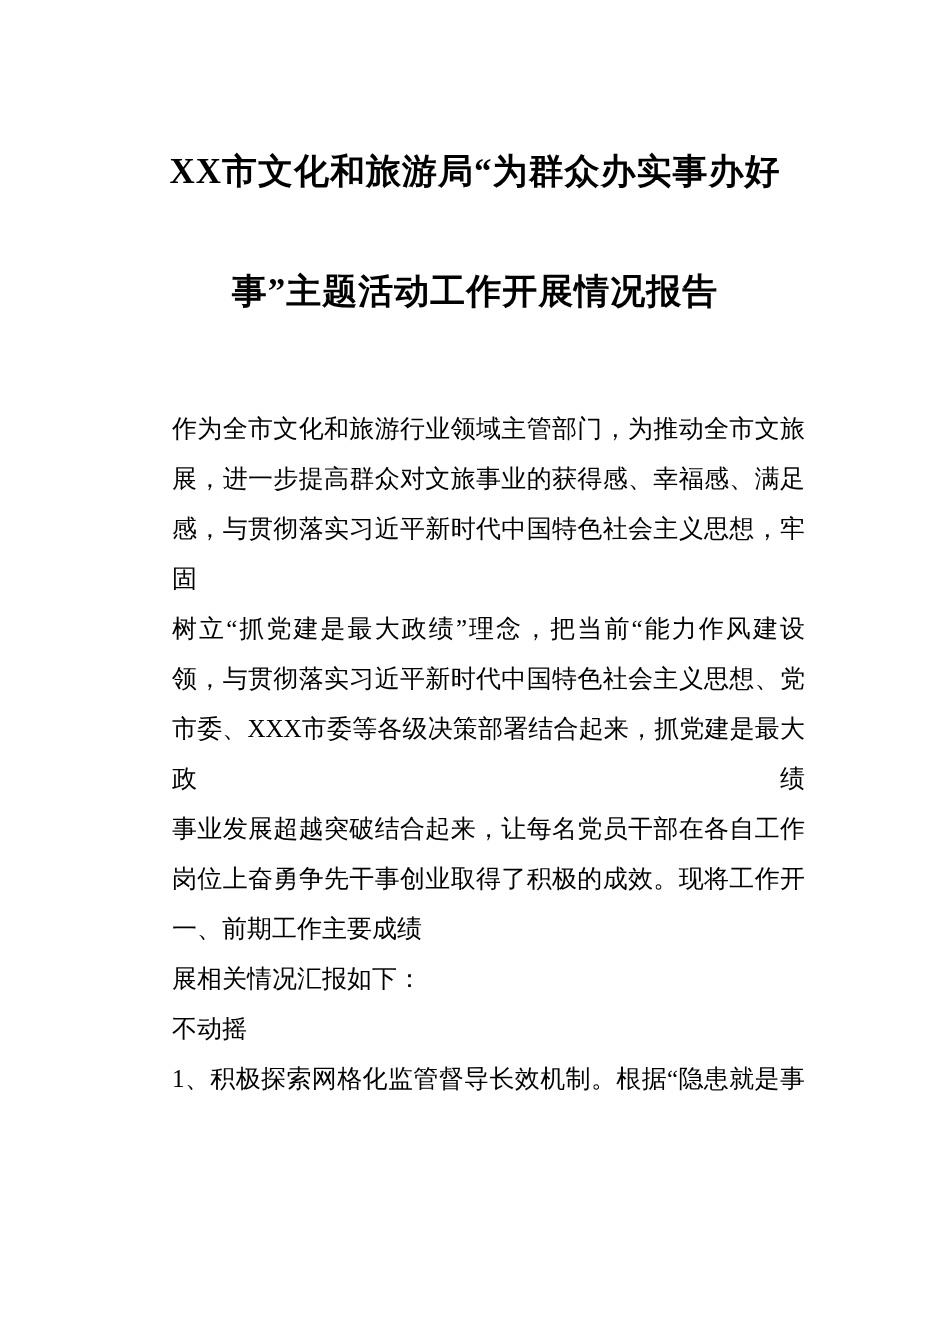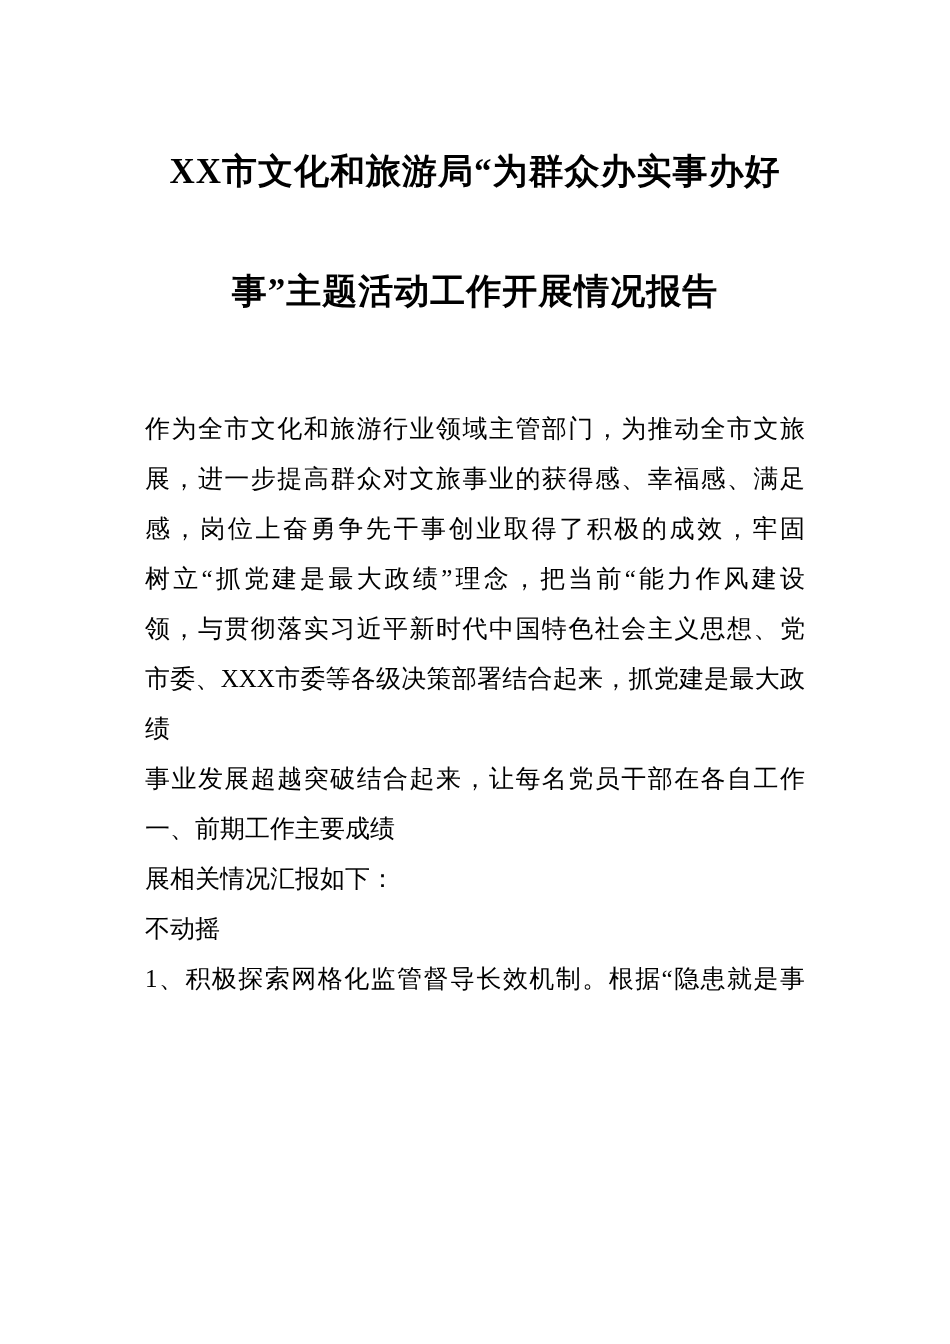--- a/index.html
+++ b/index.html
@@ -38,20 +38,21 @@
     left: 145px;
     width: 660px;
     font-size: 25px;
     line-height: 50px;
   }
 
   
   .line {
     text-align: justify;
     text-align-last: justify;
+    margin-left: 27px;
     -moz-text-align-last: justify;
   }
 
   
   .line.end-line {
     text-align-last: left;
     -moz-text-align-last: left;
   }
 </style>
 </head>
@@ -61,24 +62,25 @@
 
   <div class="doc-title">
     <div class="title-line">XX市文化和旅游局“为群众办实事办好</div>
     <div class="title-line">事”主题活动工作开展情况报告</div>
   </div>
 
   <div class="doc-body">
 
   <div class="line">作为全市文化和旅游行业领域主管部门，为推动全市文旅</div>
       <div class="line">展，进一步提高群众对文旅事业的获得感、幸福感、满足</div>
-      <div class="line">感，岗位上奋勇争先干事创业取得了积极的成效，牢固</div>
+      <div class="line">感，与贯彻落实习近平新时代中国特色社会主义思想，牢固</div>
       <div class="line">树立“抓党建是最大政绩”理念，把当前“能力作风建设</div>
       <div class="line">领，与贯彻落实习近平新时代中国特色社会主义思想、党</div>
       <div class="line">市委、XXX市委等各级决策部署结合起来，抓党建是最大政绩</div>
       <div class="line">事业发展超越突破结合起来，让每名党员干部在各自工作</div>
+      <div class="line">岗位上奋勇争先干事创业取得了积极的成效。现将工作开</div>
       <div class="line end-line">一、前期工作主要成绩</div>
       <div class="line end-line">展相关情况汇报如下：</div>
       <div class="line end-line">不动摇</div>
       <div class="line">1、积极探索网格化监管督导长效机制。根据“隐患就是事</div>
     </div>
 
 </div>
 
 </body></html>

